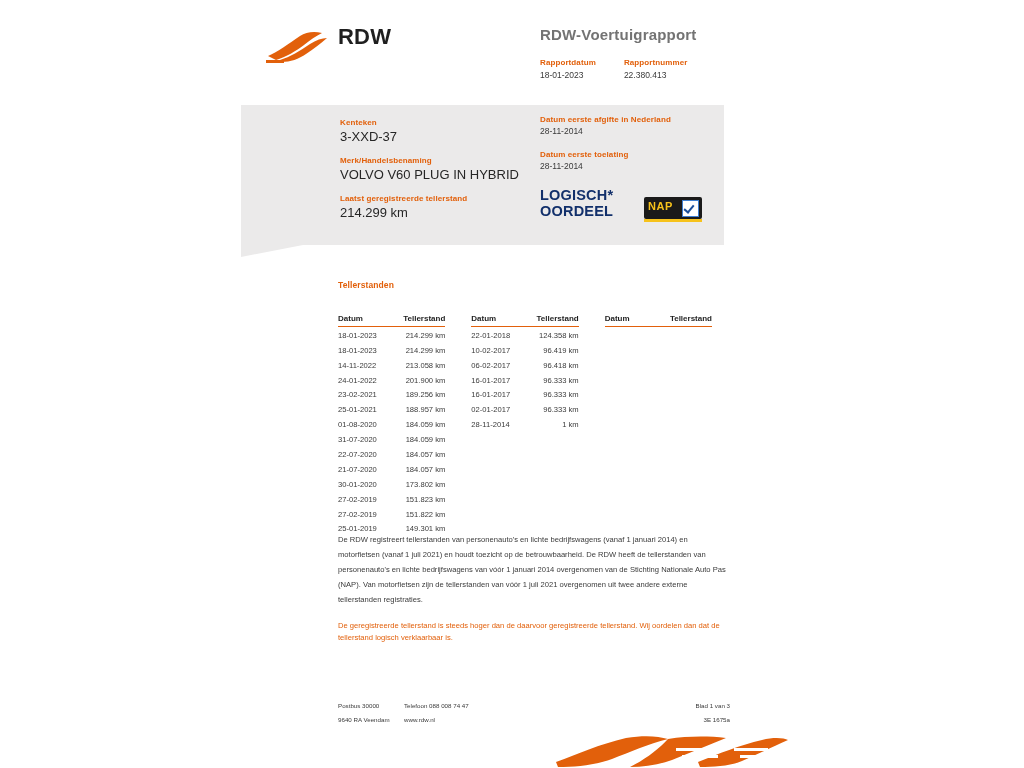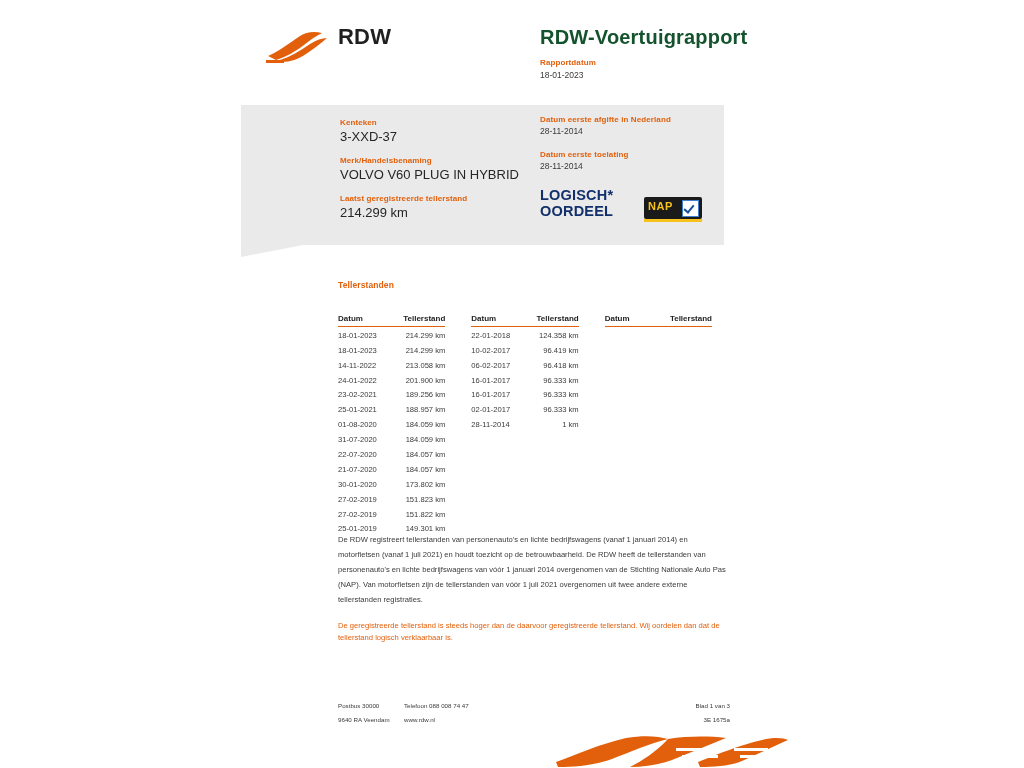--- a/index.html
+++ b/index.html
@@ -37,31 +37,30 @@
     position: absolute;
     left: 338px; top: 24px;
     font-size: 22px;
     font-weight: bold;
     letter-spacing: 0.2px;
     color: #1f1f1f;
   }
   .report-title {
     position: absolute;
     left: 540px; top: 26px;
-    font-size: 20px;
-    font-weight: bold;
-    color: #14532d;
+    font-size: 15px;
+    font-weight: bold;
+    color: #737373;
     letter-spacing: 0.2px;
   }
   .meta-block {
     position: absolute;
     left: 540px; top: 58px;
     display: flex;
     gap: 28px;
-    flex-direction: column;
   }
   .meta-col { display: flex; flex-direction: column; }
   .meta-label {
     font-size: 8px;
     font-weight: bold;
     color: #e2600b;
     letter-spacing: 0.1px;
     margin-bottom: 3px;
   }
   .meta-value {

